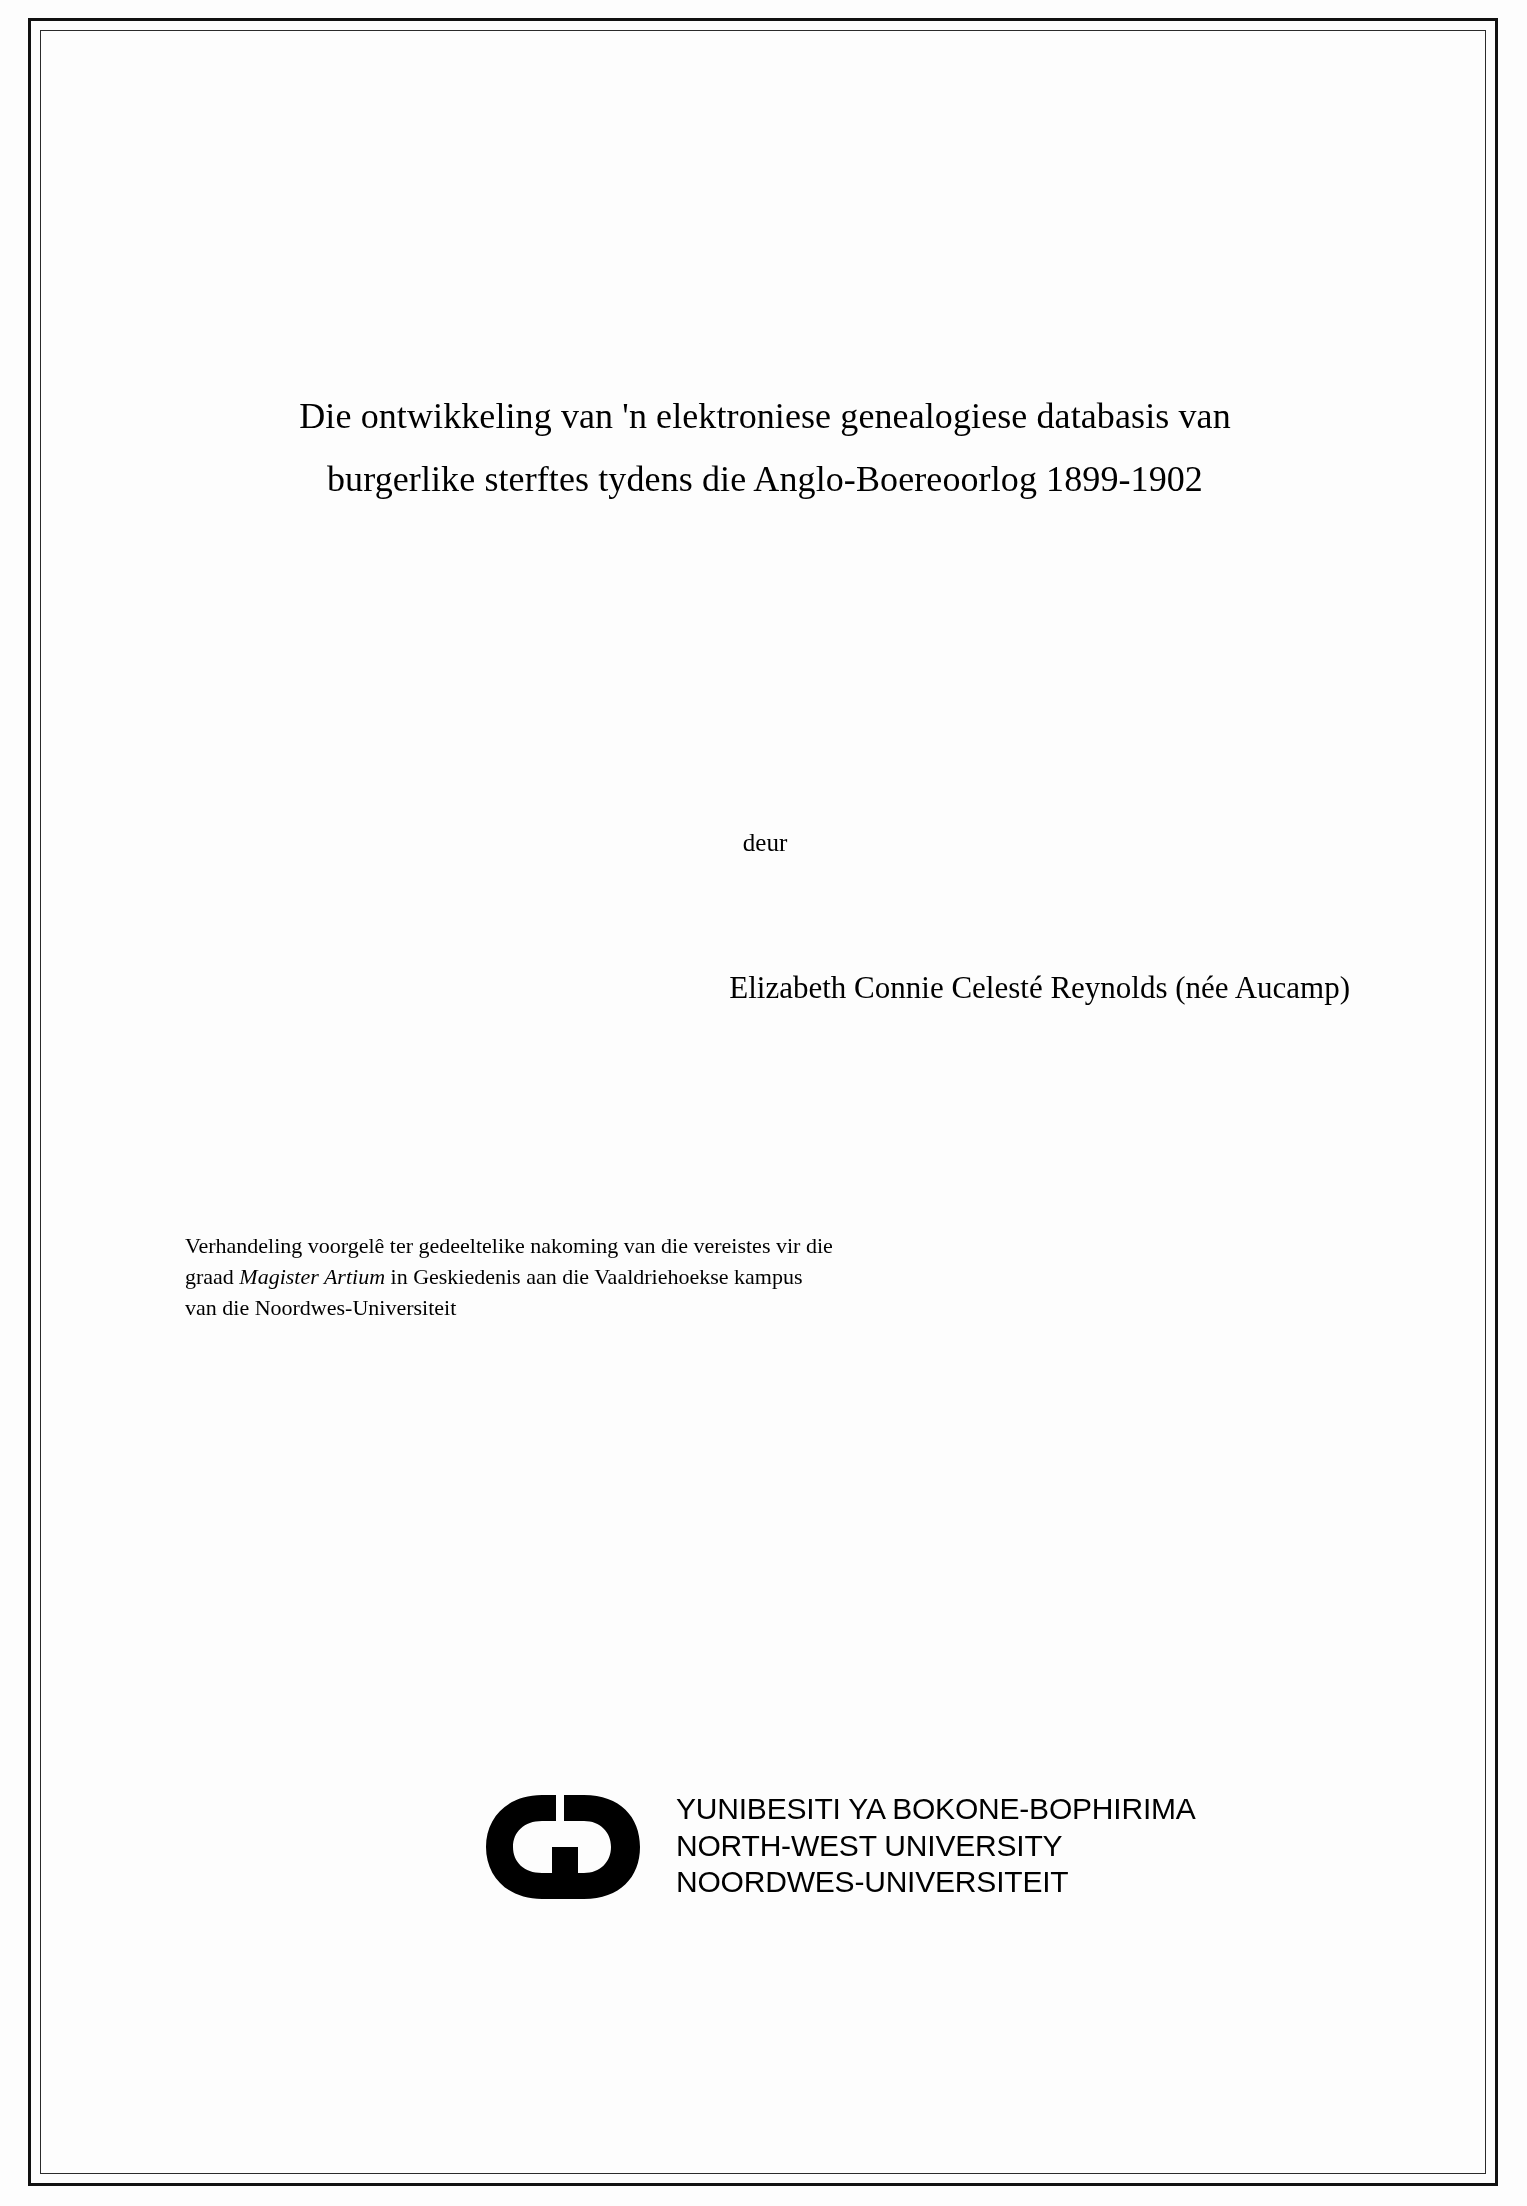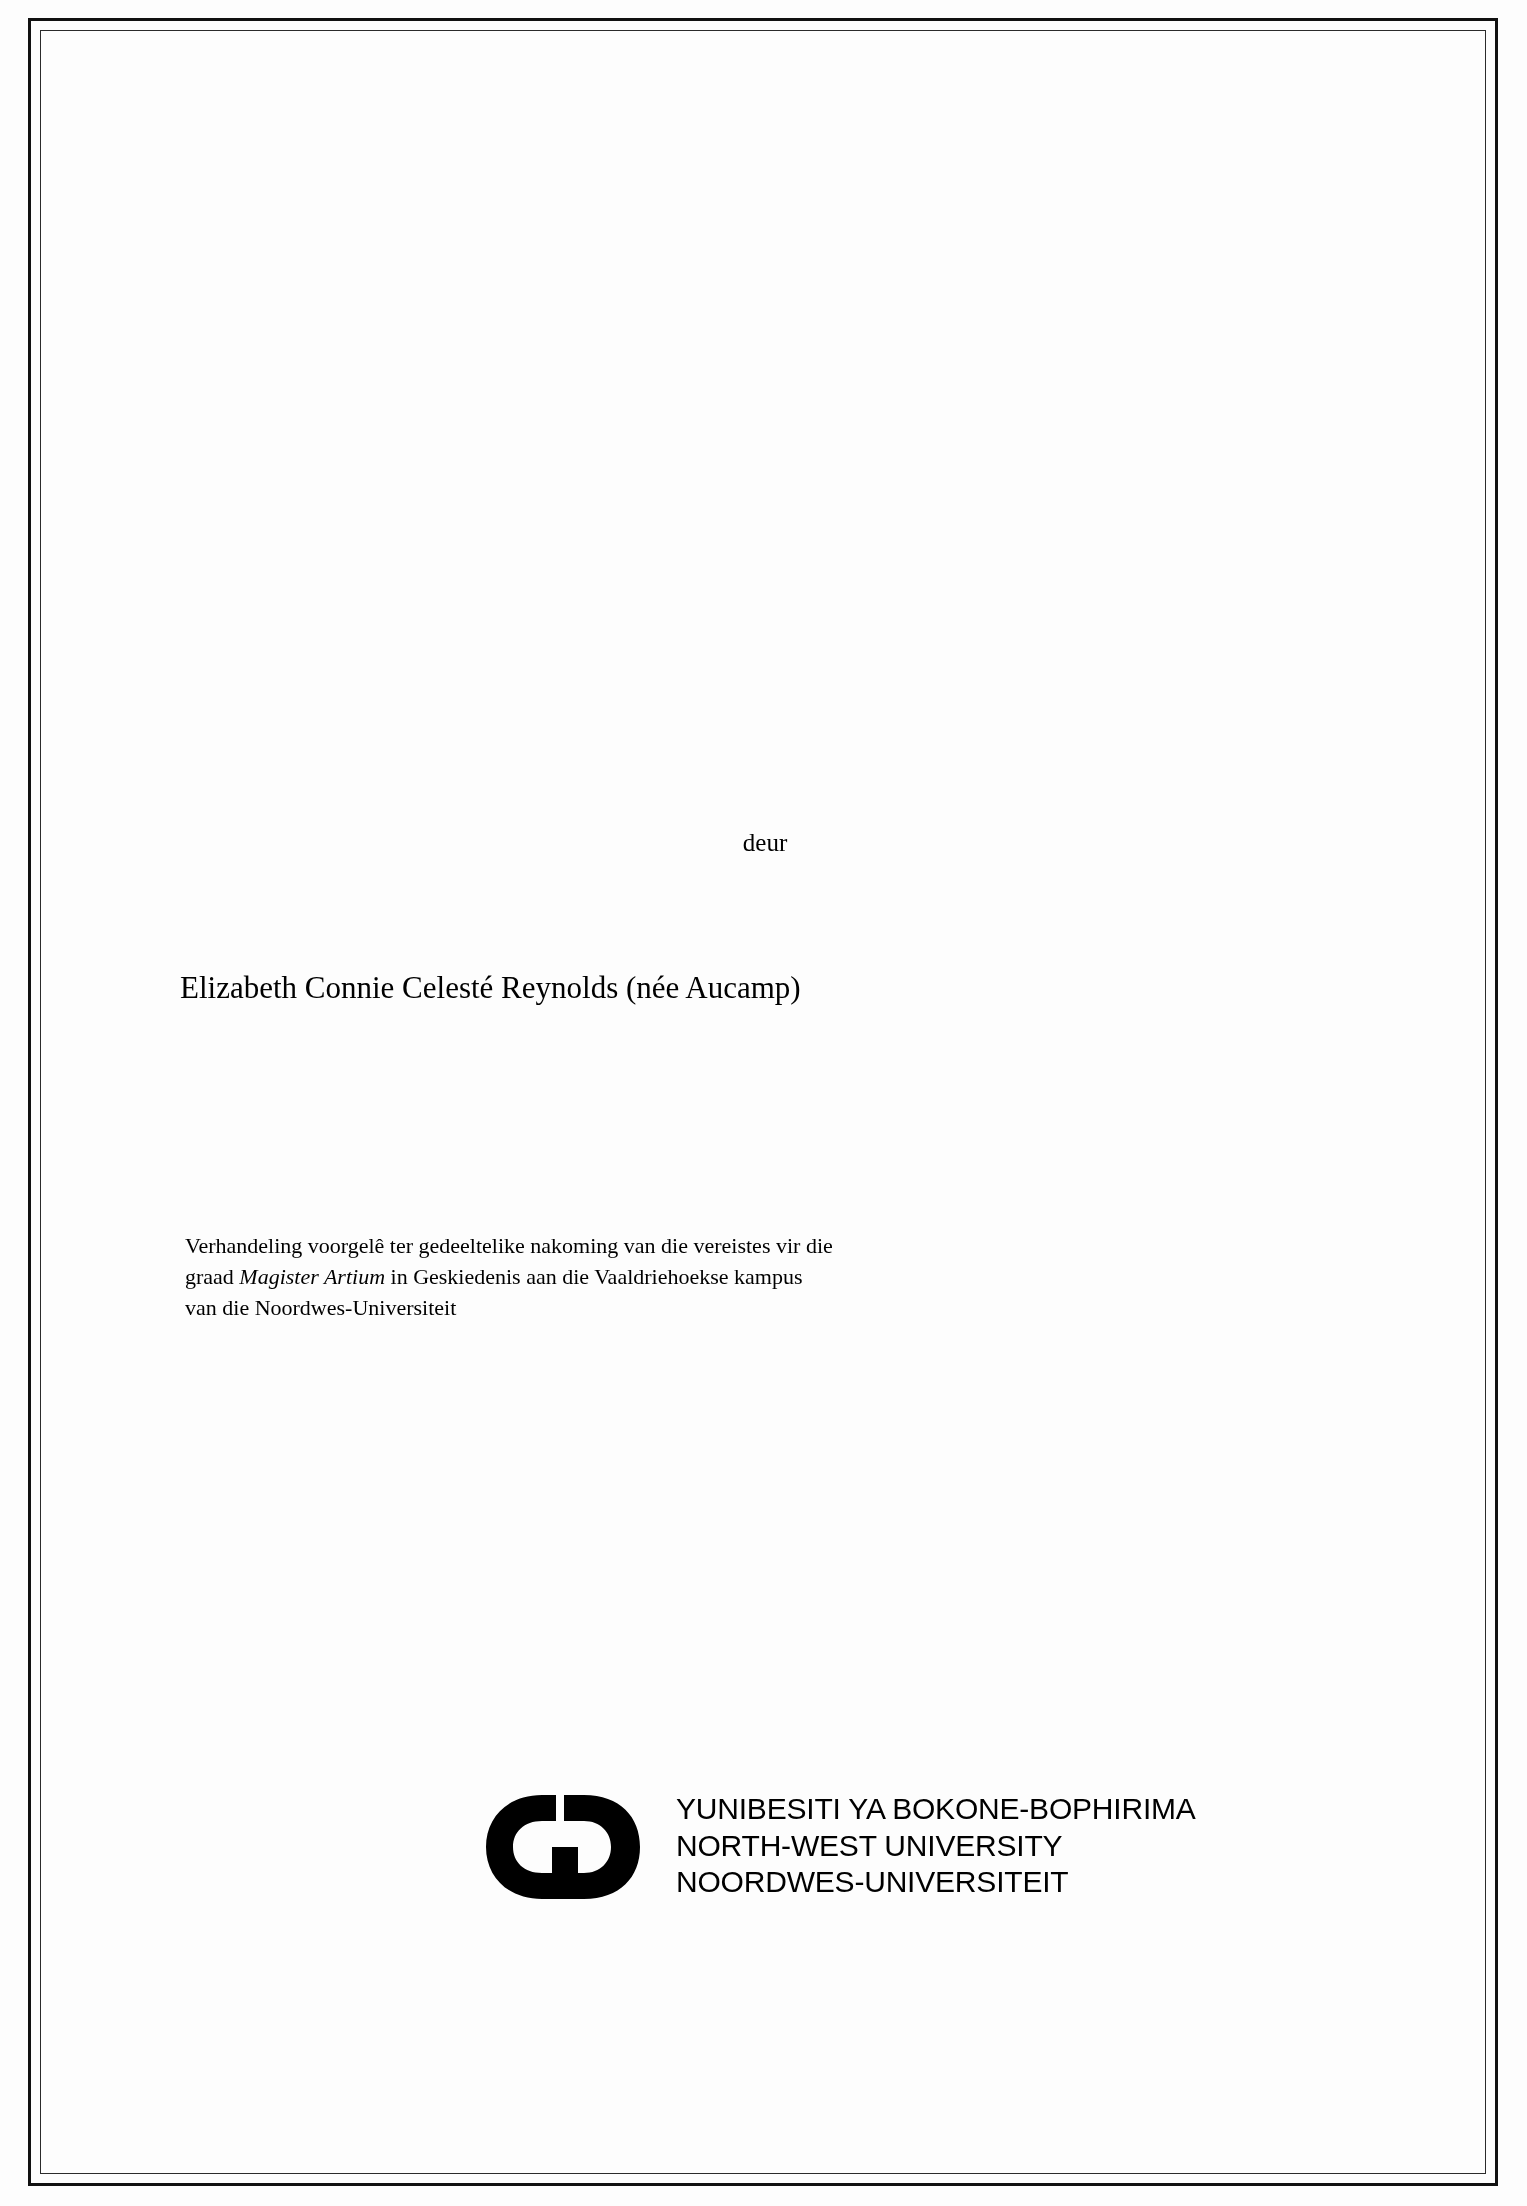--- a/index.html
+++ b/index.html
@@ -73,21 +73,21 @@
     width: 1170px;
     text-align: center;
     font-size: 25px;
   }
 
   .author {
     position: absolute;
     left: 30px;
     top: 940px;
     width: 1170px;
-    text-align: left;
+    text-align: right;
     font-size: 31px;
   }
 
   .statement {
     position: absolute;
     left: 35px;
     top: 1200px;
     width: 1148px;
     font-size: 22px;
     line-height: 1.42;
@@ -148,20 +148,24 @@
 </head>
 <body>
 
 <div class="scan">
 
   <div class="page-border-outer"></div>
   <div class="page-border-inner"></div>
 
   <div class="content">
 
+    <div class="title-block">
+      <span class="title-line">Die ontwikkeling van 'n elektroniese genealogiese databasis van</span>
+      <span class="title-line">burgerlike sterftes tydens die Anglo-Boereoorlog 1899-1902</span>
+    </div>
 
     <div class="deur">deur</div>
 
     <div class="author">Elizabeth Connie Celesté Reynolds (née Aucamp)</div>
 
     <div class="statement">
       <div class="just">Verhandeling voorgelê ter gedeeltelike nakoming van die vereistes vir die</div>
       <div class="plain"><span>graad </span><i>Magister Artium</i><span> in Geskiedenis aan die Vaaldriehoekse kampus</span></div>
       <div class="plain">van die Noordwes-Universiteit</div>
     </div>

